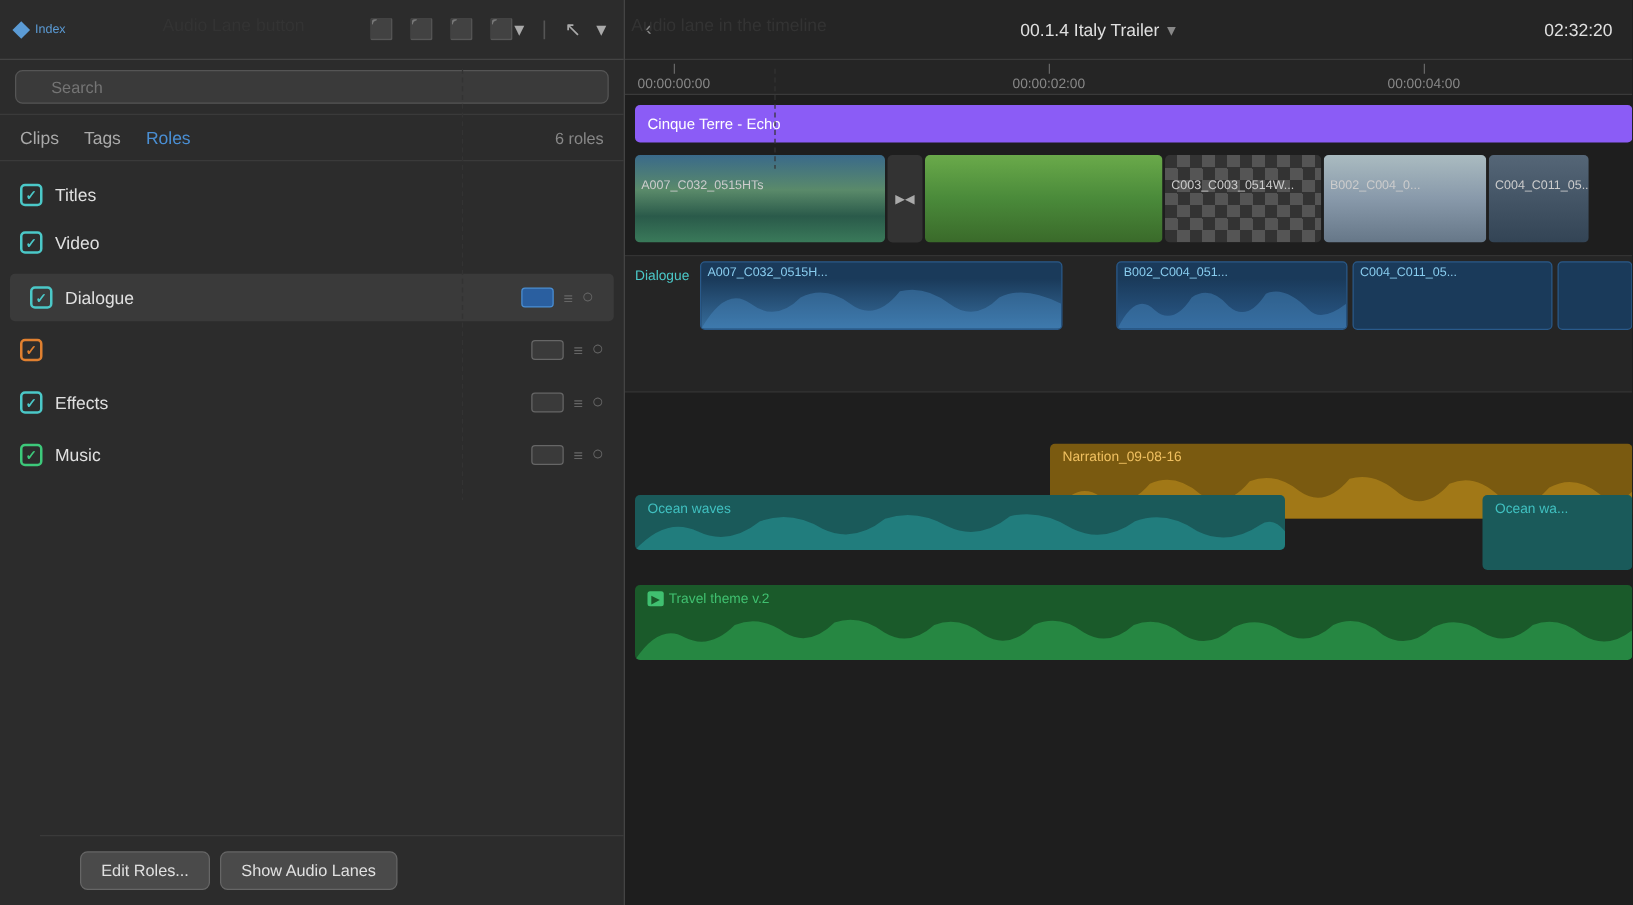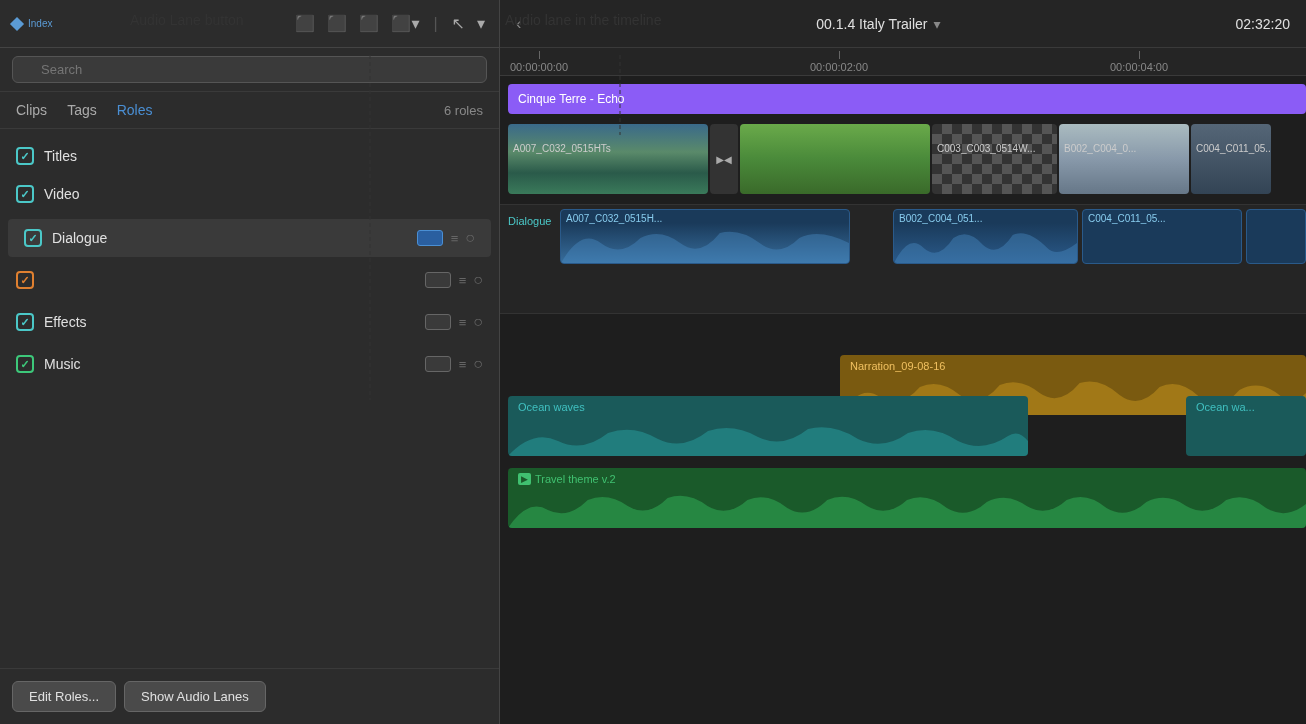--- a/index.html
+++ b/index.html
@@ -170,22 +170,23 @@
       display: flex;
       align-items: center;
       gap: 8px;
       margin-left: auto;
     }
 
     
     .bottom-buttons {
       display: flex;
       gap: 8px;
-      padding: 12px 12px;
+      padding: 12px 32px;
       border-top: 1px solid #3a3a3a;
+      margin-left: 32px;
     }
     .bottom-btn {
       padding: 7px 16px;
       background: #4a4a4a;
       border: 1px solid #666;
       border-radius: 6px;
       color: #e0e0e0;
       font-size: 13px;
       cursor: pointer;
     }
@@ -391,21 +392,21 @@
       right: 0;
       height: 35px;
     }
 
     
     .ocean-track {
       position: absolute;
       top: 320px;
       left: 8px;
       width: 520px;
-      height: 60px;
+      height: 44px;
       background: #1a5a5a;
       border-radius: 4px;
       overflow: hidden;
     }
     .ocean-track-2 {
       position: absolute;
       top: 320px;
       right: 0;
       width: 120px;
       height: 60px;

